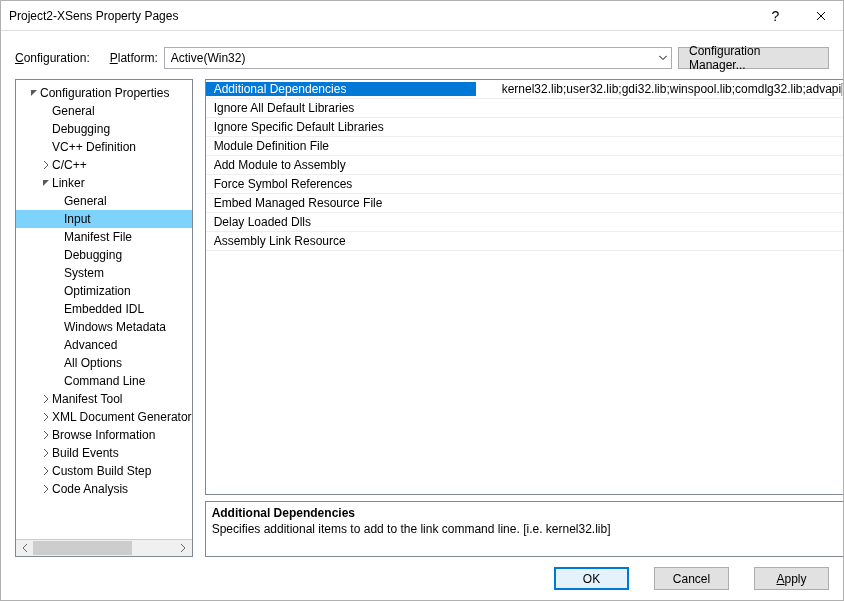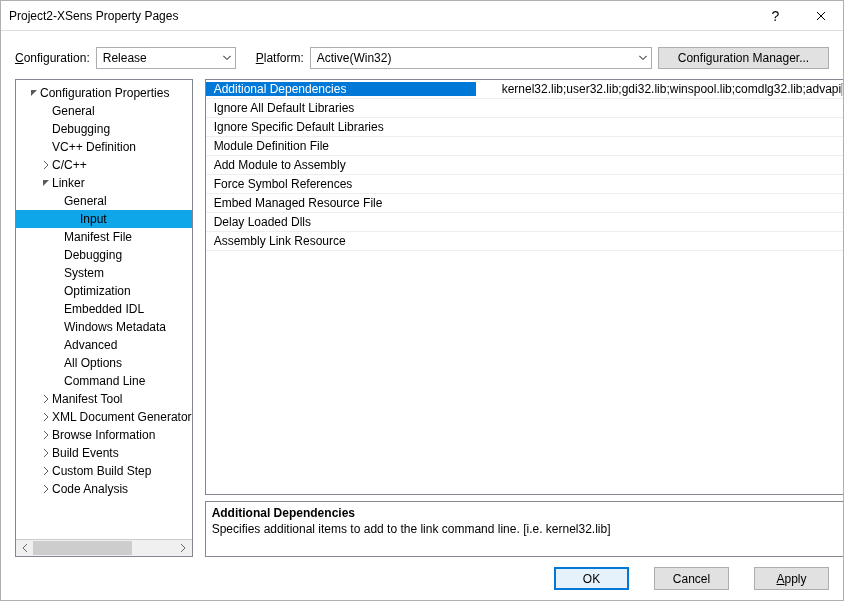--- a/index.html
+++ b/index.html
@@ -83,21 +83,21 @@
     overflow: hidden;
     padding: 4px 0;
     font-size: 12px;
     white-space: nowrap;
   }
   .tree .row {
     height: 18px;
     display: flex;
     align-items: center;
   }
-  .tree .row.selected { background: #0ea5e9; padding-left: 16px; }
+  .tree .row.selected { background: #7dd3fc; }
   .tree .arr {
     width: 12px;
     display: inline-flex;
     justify-content: center;
     color: #595959;
   }
   .tree .sp { display: inline-block; width: 12px; }
   .hscroll {
     height: 17px;
     background: #f0f0f0;
@@ -191,39 +191,31 @@
   <div class="ctl">?</div>
   <div class="ctl">
     <svg width="10" height="10" viewBox="0 0 10 10">
         <path d="M1 1 L9 9 M9 1 L1 9" stroke="#000" stroke-width="1"></path>
       </svg>
   </div>
 </div>
 
 <div class="configrow">
   <div class="lbl"><span class="ul">C</span><span>onfiguration:</span></div>
-  <div class="combo" style="width:140px">
-    <span>Release</span>
-    <span class="arrow">
-      <svg width="8" height="5">
-          <path d="M0 0 L4 4 L8 0" fill="none" stroke="#000"></path>
-        </svg>
-    </span>
-  </div>
   <div style="width:8px"></div>
   <div class="lbl"><span class="ul">P</span><span>latform:</span></div>
   <div class="combo" style="flex:1">
     <span>Active(Win32)</span>
     <span class="arrow">
       <svg width="8" height="5">
           <path d="M0 0 L4 4 L8 0" fill="none" stroke="#000"></path>
         </svg>
     </span>
   </div>
-  <div class="btn" style="width:171px">
+  <div class="btn" style="width:151px">
     <span>Configuration Manager...</span>
   </div>
 </div>
 
 <div class="main">
 
   <div class="treepanel">
     <div class="tree">
       <div class="row">
         <span class="sp"></span>

